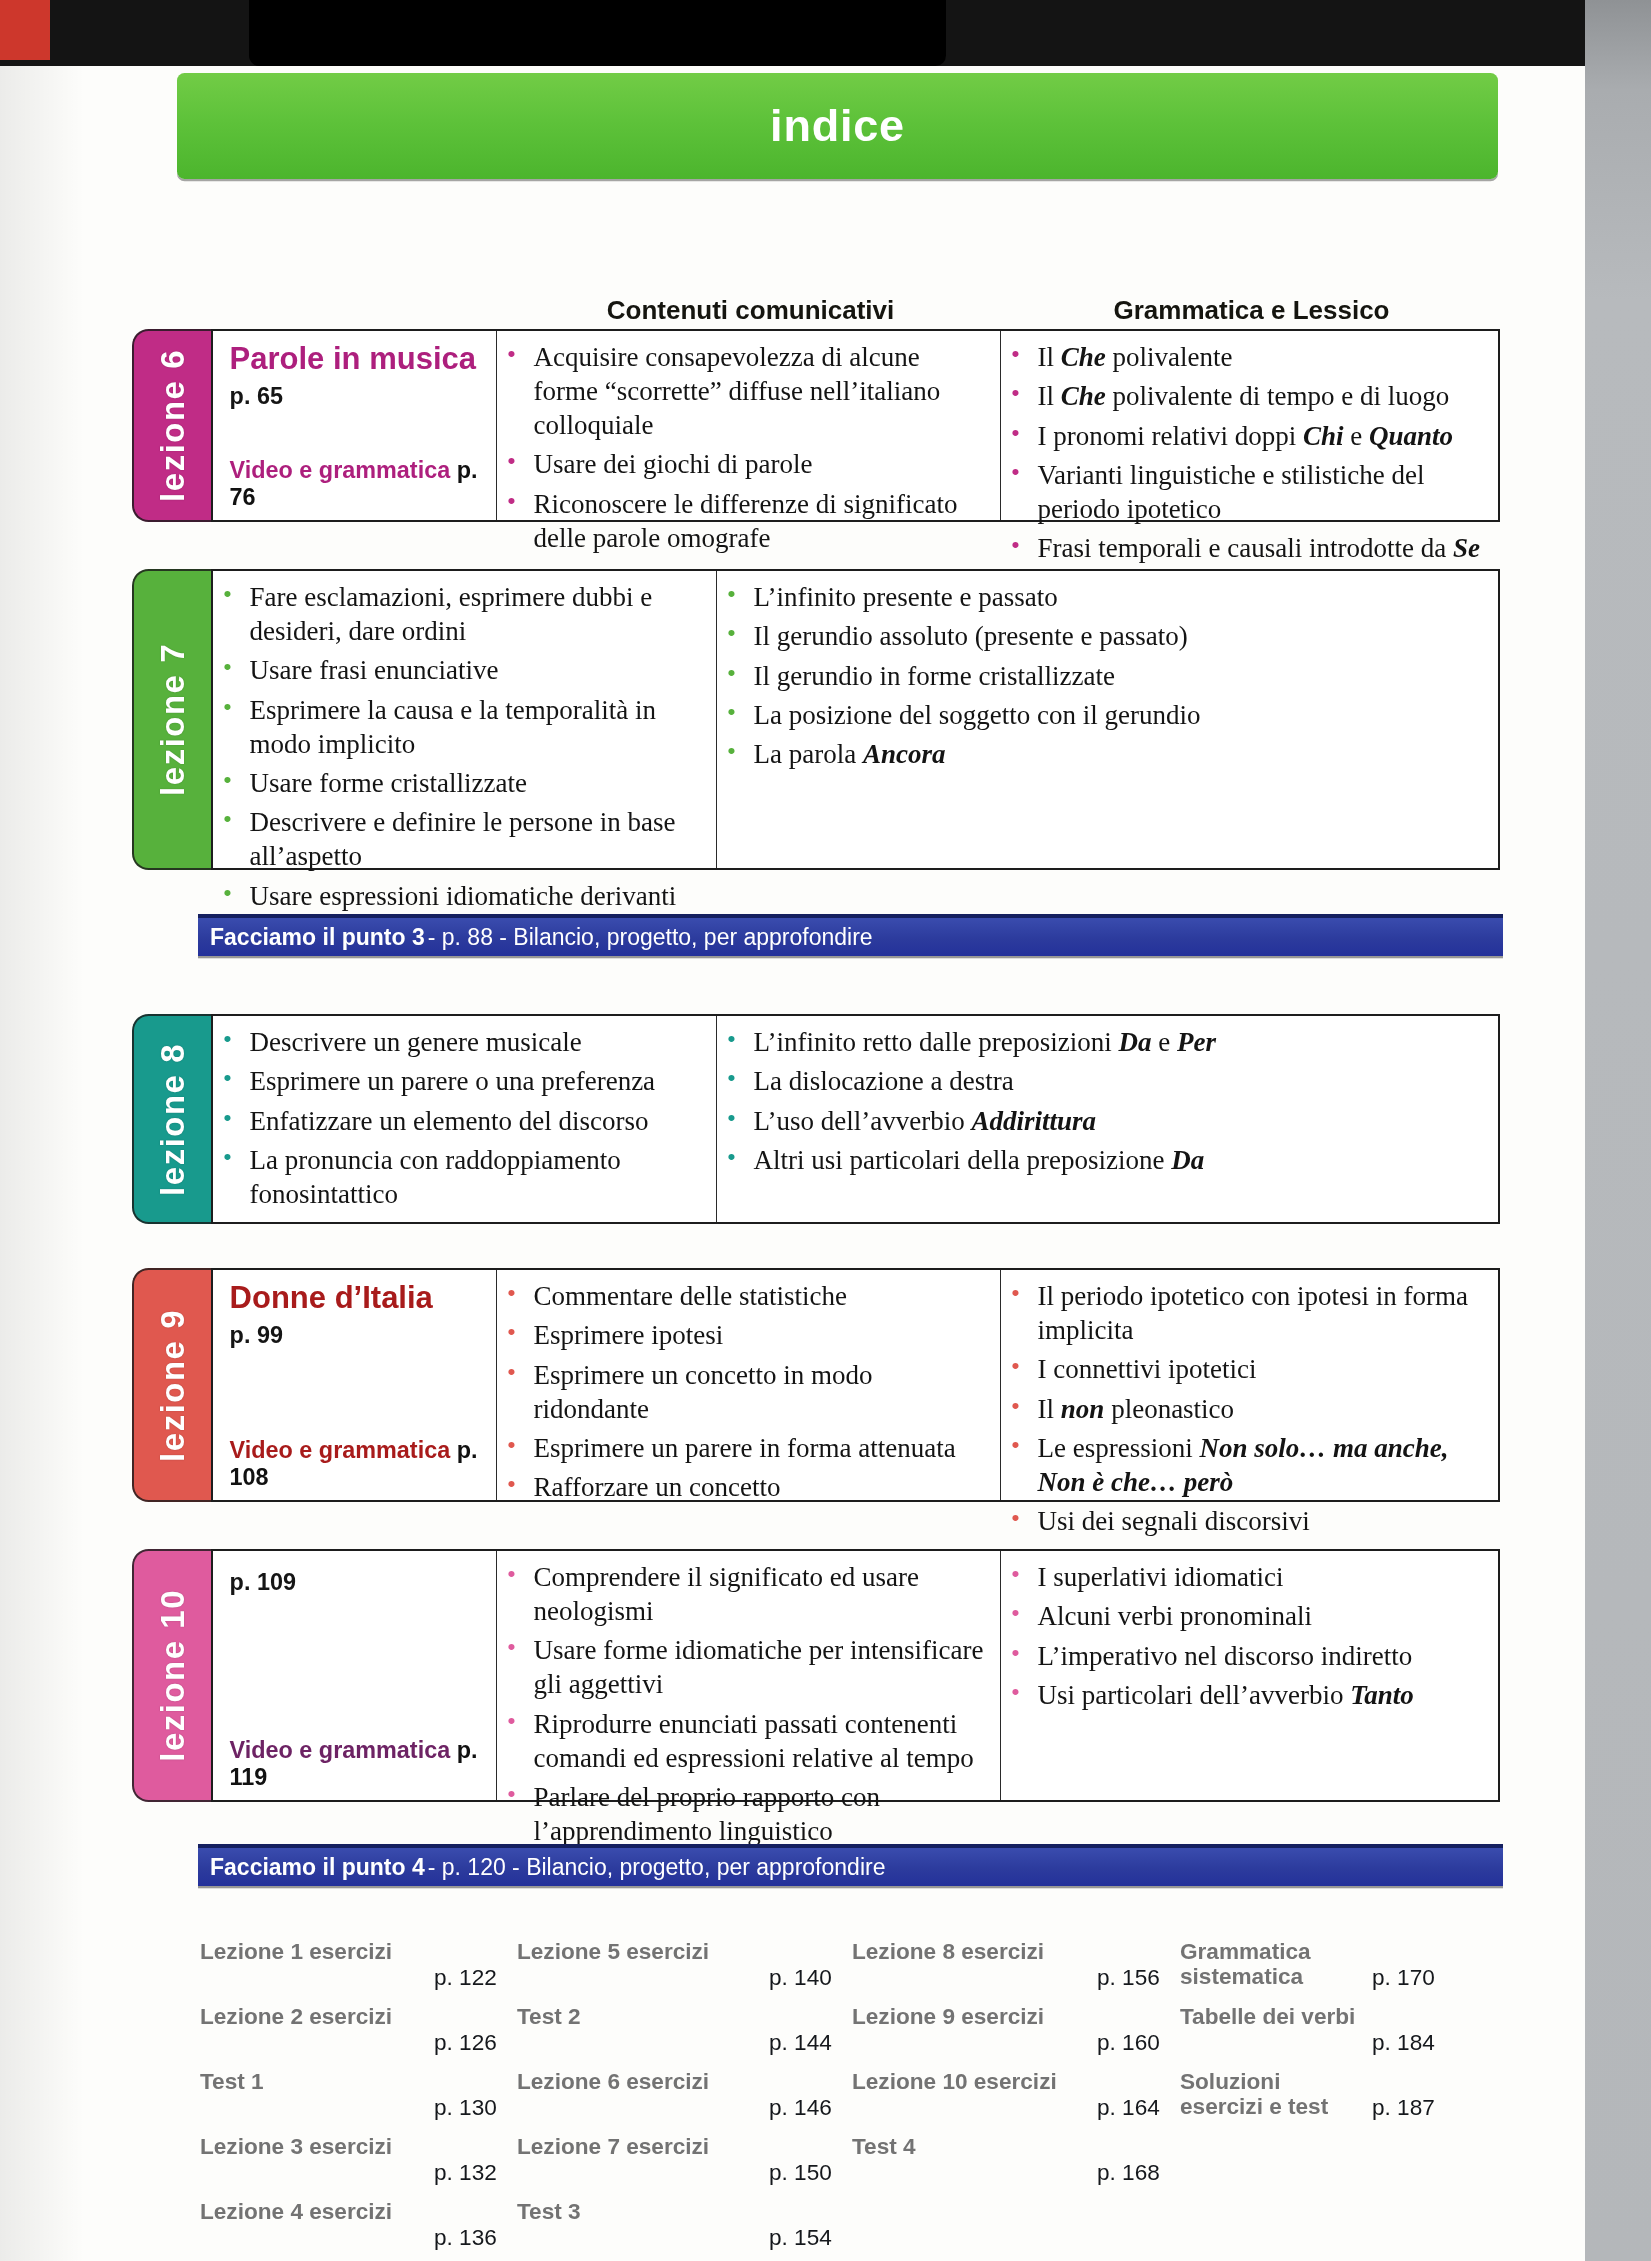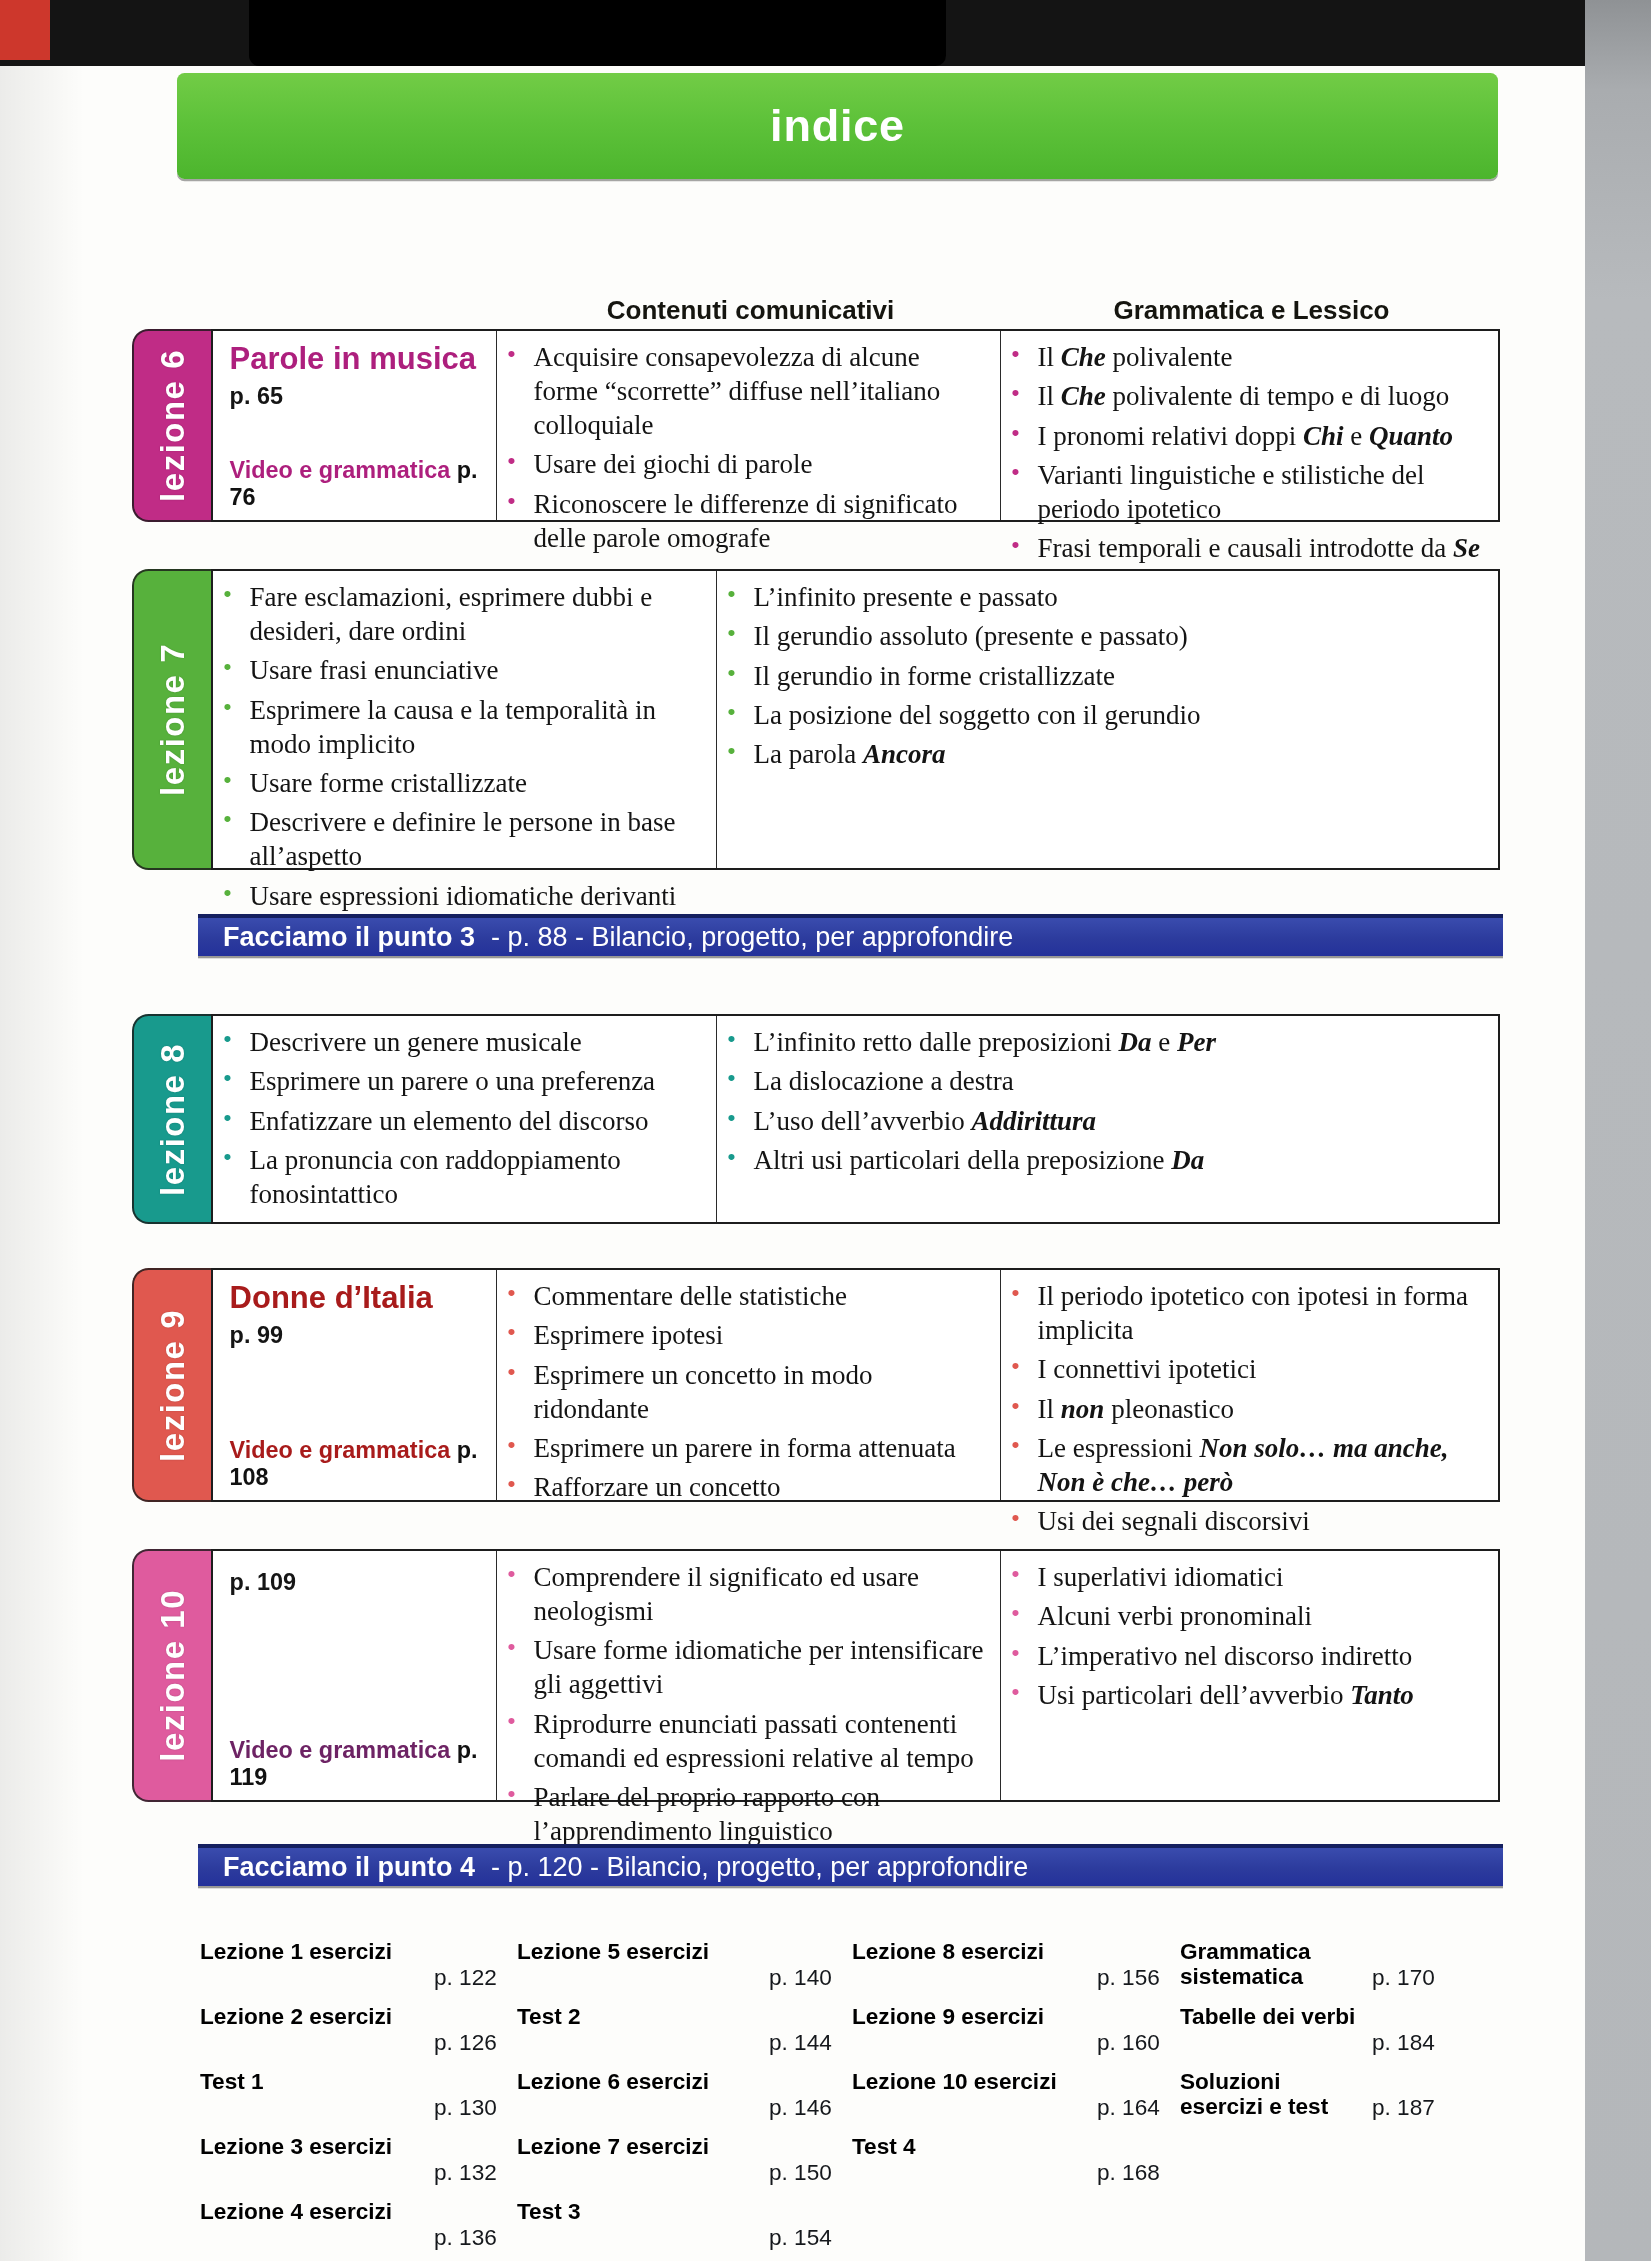--- a/index.html
+++ b/index.html
@@ -74,29 +74,29 @@
   
   .punto-bar {
     position:absolute; left:198px; width:1305px; height:42px;
     background:linear-gradient(to bottom,#3a4cae 0%, #2c3b9d 55%, #24319a 100%);
     border-top:4.5px solid #15205f;
     display:flex; align-items:center; padding-left:12px;
     box-shadow:0 2.3px 0 rgba(0,0,0,0.4);
   }
   .punto-3 { top:914px; }
   .punto-4 { top:1844px; }
-  .punto-bar span { color:#fff; font-size:27px;margin-left:13px; }
+  .punto-bar span { color:#fff; font-size:23px; }
   .punto-bar .pb-bold { font-weight:bold; margin-right:3px; }
 
   
   .exercises { position:absolute; top:1939px; left:200px; width:1300px; display:flex; }
   .ex-col { display:flex; flex-direction:column; }
   .ex-col-0 { width:317px; } .ex-col-1 { width:335px; } .ex-col-2 { width:328px; } .ex-col-3 { width:320px; }
   .ex-row { display:flex; align-items:flex-start; margin-bottom:13px; }
-  .ex-label { flex:1; padding-right:9px; font-size:22.6px; font-weight:bold; color:#000000; line-height:1.12; }
+  .ex-label { flex:1; padding-right:9px; font-size:22.6px; font-weight:bold; color:#737373; line-height:1.12; }
   .ex-col-3 .ex-label { max-width:192px; }
   .ex-page { width:83px; font-size:22.6px; font-weight:500; color:#15181c;margin-top:26px; }
 </style>
 </head>
 <body>
 
 <div class="top-black-bar">
   <div class="top-black-inner"></div>
 </div>
 <div class="top-red-chip"></div>

